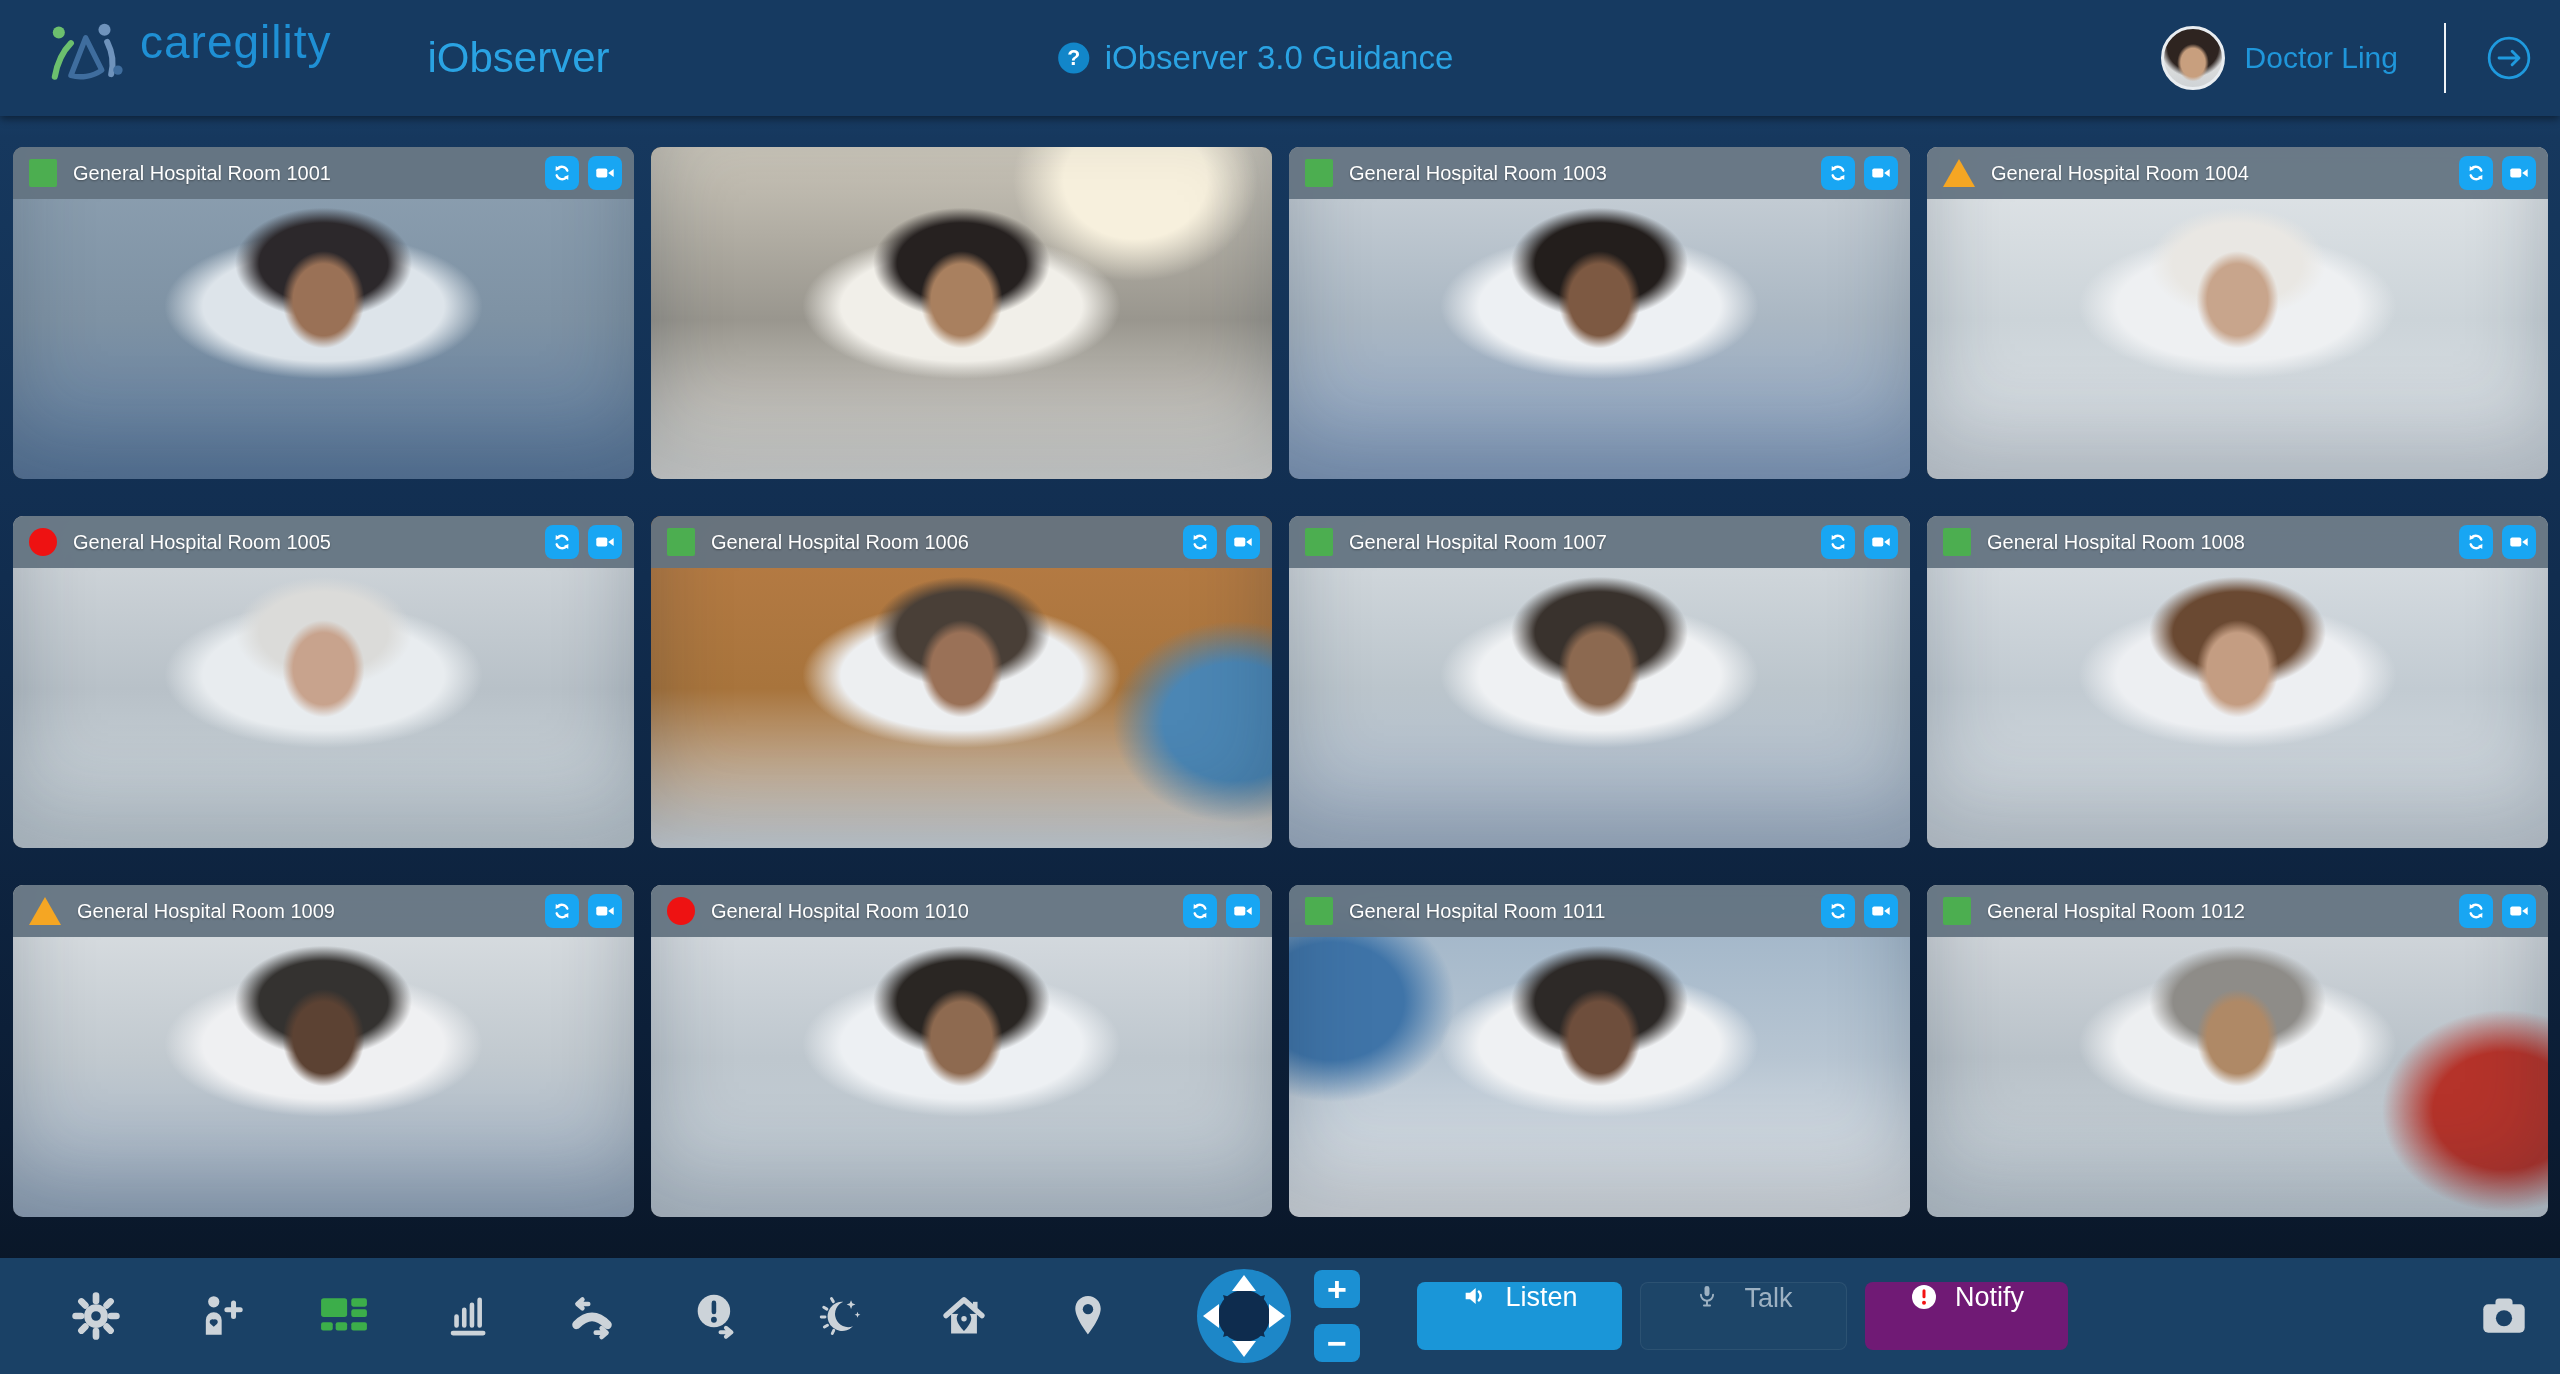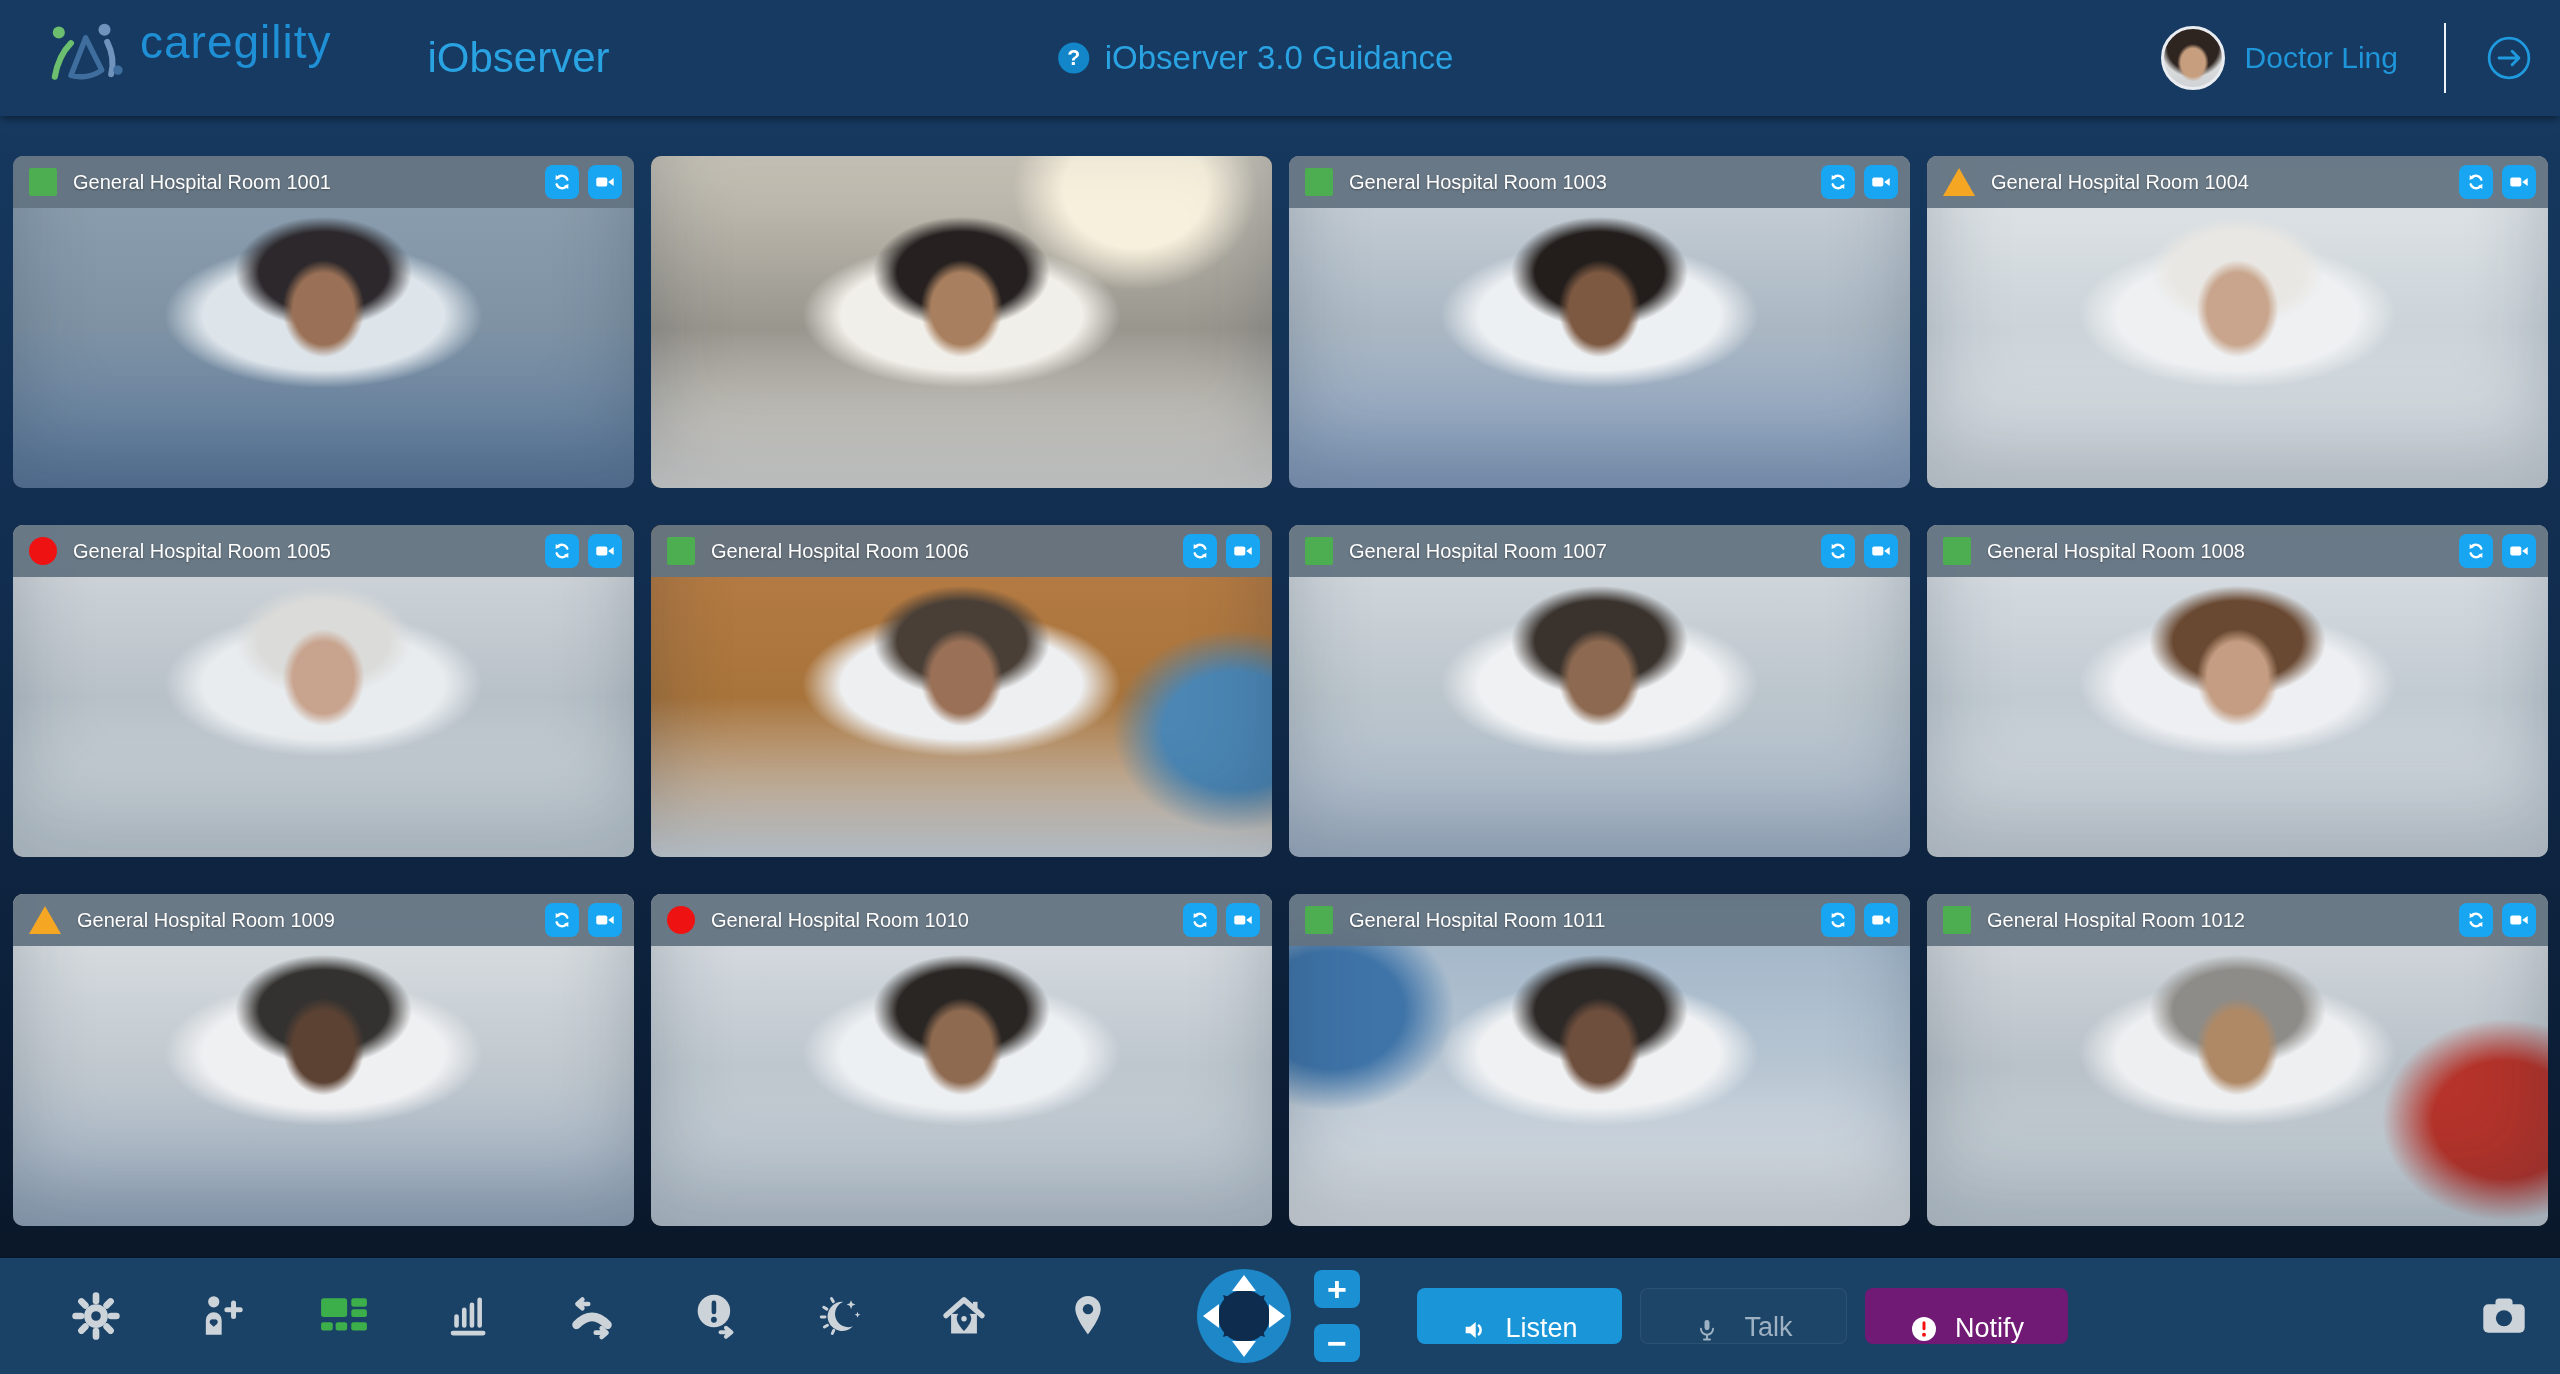--- a/index.html
+++ b/index.html
@@ -29,21 +29,21 @@
     background:
       radial-gradient(22px 26px at 50% 58%, #c89f7e 0 55%, transparent 72%),
       radial-gradient(44px 40px at 50% 32%, #2e2420 0 58%, transparent 74%),
       linear-gradient(180deg,#efece8,#cfd3d6);
   }
   .user-name{ font-size:30px; color:#1f96da; margin-left:20px; }
   .v-divider{ width:2px; height:70px; background:#eef2f6; margin:0 40px 0 46px; }
 
   
   .grid{
-    margin-top:40px; padding:0 11px 0 13px;
+    margin-top:31px; padding:0 11px 0 13px;
     display:grid; grid-template-columns:repeat(4,621px);
     grid-auto-rows:332px; gap:37px 17px;
   }
   .tile{ position:relative; border-radius:10px; overflow:hidden; background:#222; }
   .photo{
     position:absolute; inset:0;
     background:
       radial-gradient(170px 140px at var(--accx,85%) var(--accy,12%), var(--acc,transparent) 0 42%, transparent 72%),
       radial-gradient(54px 64px at 50% 46%, var(--skin) 0 56%, transparent 76%),
       radial-gradient(134px 84px at 50% 35%, var(--hair) 0 48%, transparent 66%),
@@ -93,22 +93,22 @@
   .tool{ width:52px; height:52px; margin-right:72px; display:grid; place-items:center; cursor:pointer; flex:none; }
   .tool svg{ width:50px; height:50px; }
   .dpad{ width:100px; height:100px; margin-left:8px; cursor:pointer; flex:none; }
   .zoom-col{ display:flex; flex-direction:column; gap:16px; margin-left:20px; flex:none; }
   .zoom-btn{
     width:46px; height:38px; border-radius:8px; background:#1b90d3; border:none;
     color:#fff; font-size:34px; line-height:34px; font-weight:600; cursor:pointer;
     display:grid; place-items:center; font-family:"Liberation Sans",sans-serif;
   }
   .cta{
-    height:56px; border-radius:8px; border:none; cursor:pointer;
-    display:flex; align-items:flex-end; justify-content:center; gap:16px;
+    height:68px; border-radius:8px; border:none; cursor:pointer;
+    display:flex; align-items:flex-start; justify-content:center; gap:16px;
     font-size:27px; font-family:"Liberation Sans",sans-serif; flex:none;
   }
   .listen{ width:205px; margin-left:57px; background:#1a96d8; color:#fff; }
   .talk{ width:207px; margin-left:18px; background:#1d4568; color:#9db1c2; border:1px solid rgba(255,255,255,.07);gap:24px; }
   .notify{ width:203px; margin-left:18px; background:#701a75; color:#fff; }
   .snapshot{ margin-left:auto; margin-right:28px; width:56px; height:56px; display:grid; place-items:center; cursor:pointer; }
   .snapshot svg{ width:54px; height:54px; }
 </style>
 </head>
 <body>

